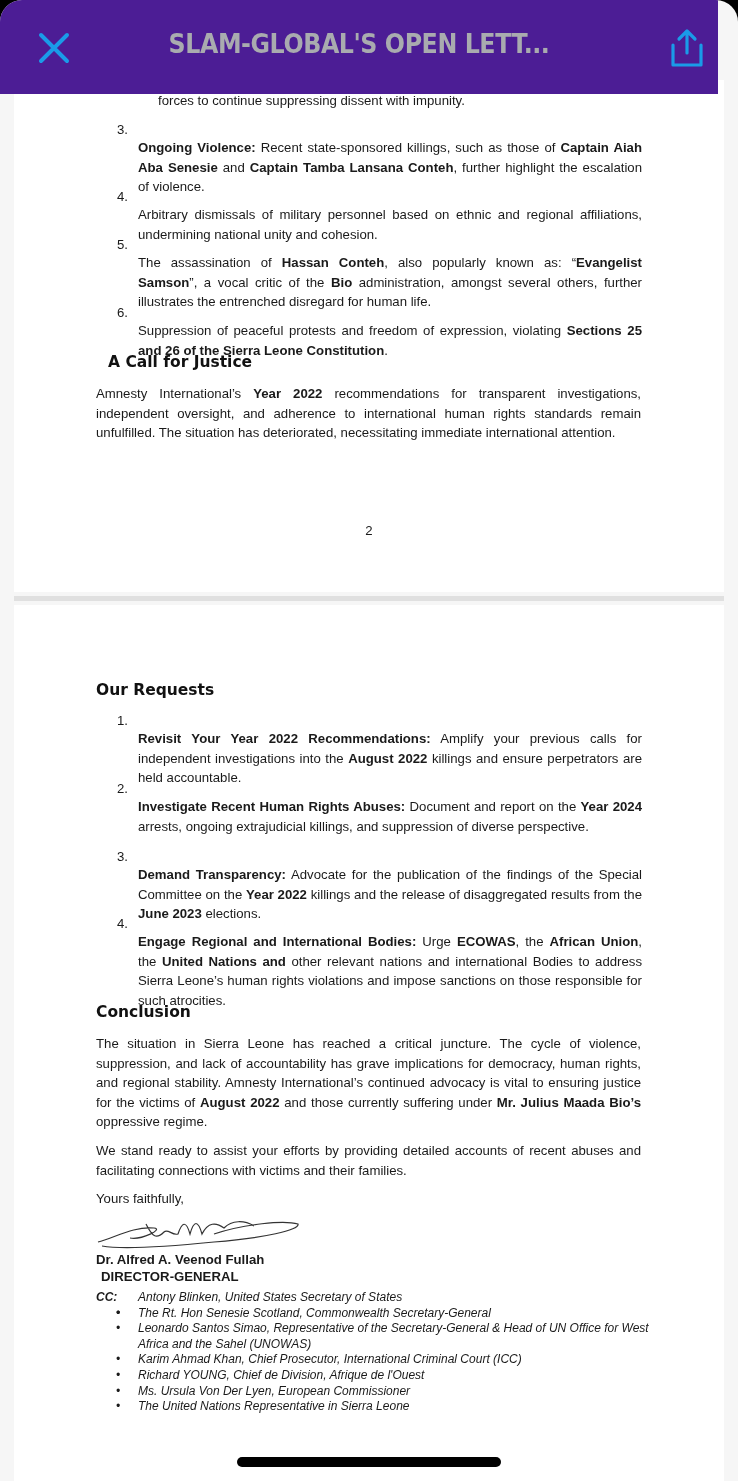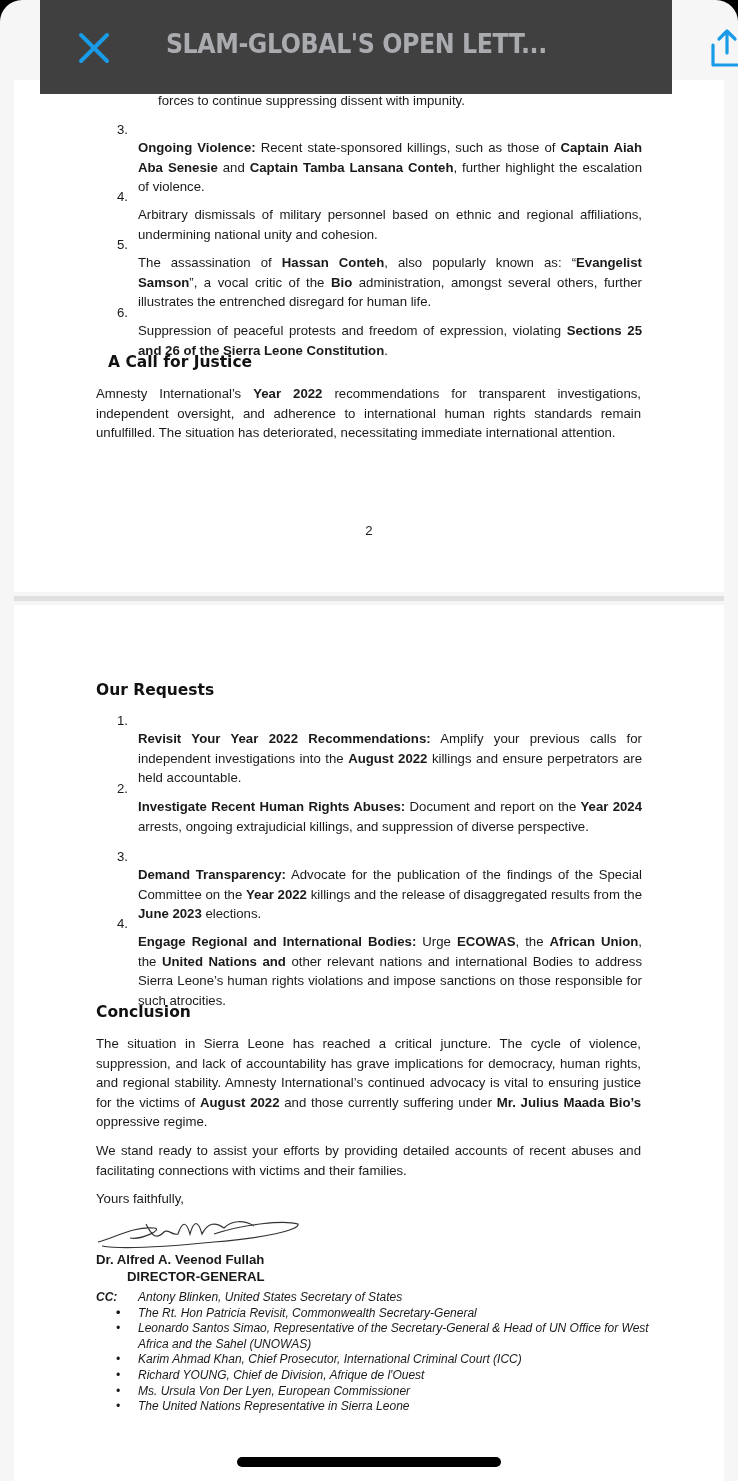--- a/index.html
+++ b/index.html
@@ -2,22 +2,22 @@
 <html><head>
 <meta charset="utf-8">
 <style>
   * { box-sizing: border-box; margin: 0; padding: 0; }
   html, body { width: 738px; height: 1481px; background: #000; overflow: hidden; }
   .screen {
     position: relative; width: 738px; height: 1481px;
     background: #f6f6f6; border-radius: 22px 22px 0 0; overflow: hidden;
   }
   .topbar {
-    position: absolute; top: 0; left: 0; width: 632px; height: 94px;
-    background: #404040; z-index: 5; margin-left: 40px;
+    position: absolute; top: 0; left: 0; width: 718px; height: 94px;
+    background: #4c1d95; z-index: 5;
   }
   .close-btn {
     position: absolute; left: 36px; top: 30px; width: 36px; height: 36px;
     cursor: pointer;
   }
   .share-btn {
     position: absolute; left: 668px; top: 27px; width: 38px; height: 42px; cursor: pointer;
   }
   .title {
     position: absolute; left: 100px; right: 100px; top: 28px;
@@ -122,28 +122,28 @@
     <div class="h2" style="top:1003px;">Conclusion</div>
     <div class="para" style="top:1034px;">The situation in Sierra Leone has reached a critical juncture. The cycle of violence, suppression, and lack of accountability has grave implications for democracy, human rights, and regional stability. Amnesty International’s continued advocacy is vital to ensuring justice for the victims of <b>August 2022</b> and those currently suffering under <b>Mr. Julius Maada Bio’s</b> oppressive regime.</div>
     <div class="para" style="top:1141px;">We stand ready to assist your efforts by providing detailed accounts of recent abuses and facilitating connections with victims and their families.</div>
     <div class="abs" style="left:96px; top:1189px;">Yours faithfully,</div>
 
     <svg class="abs" style="left:94px; top:1214px;" width="210" height="38" viewBox="0 0 210 38">
       <path d="M4 28 C20 24, 40 12, 60 14 C70 15, 48 26, 36 24 M52 10 C58 22, 62 26, 70 18 C74 14, 78 22, 84 20 C88 8, 92 6, 96 20 C100 6, 104 6, 108 20 C114 8, 122 8, 130 14 C138 6, 150 6, 160 12 M120 20 C150 10, 190 6, 204 10 C206 16, 170 24, 120 28 C80 32, 30 36, 8 32" stroke="#333" stroke-width="1.2" fill="none"></path>
     </svg>
 
     <div class="abs" style="left:96px; top:1250px; font-weight:bold;text-align:right;">Dr. Alfred A. Veenod Fullah</div>
-    <div class="abs" style="left:111px; top:1267px; font-weight:bold;padding-left:16px;">DIRECTOR-GENERAL</div>
+    <div class="abs" style="left:85px; top:1267px; font-weight:bold;padding-left:16px;">DIRECTOR-GENERAL</div>
 
     <div class="cc" style="top:1290px;">
       <span class="lbl">CC:</span>
       <div style="padding-left:42px;">Antony Blinken, United States Secretary of States</div>
       <ul>
         <li><span class="bullet">•</span></li>
-        <li><span class="bullet">•</span><span>The Rt. Hon Patricia Revisit, Commonwealth Secretary-General</span></li>
+        <li><span class="bullet">•</span><span>The Rt. Hon Senesie Scotland, Commonwealth Secretary-General</span></li>
         <li><span class="bullet">•</span><span>Leonardo Santos Simao, Representative of the Secretary-General &amp; Head of UN Office for West Africa and the Sahel (UNOWAS)</span></li>
         <li><span class="bullet">•</span><span>Karim Ahmad Khan, Chief Prosecutor, International Criminal Court (ICC)</span></li>
         <li><span class="bullet">•</span><span>Richard YOUNG, Chief de Division, Afrique de l'Ouest</span></li>
         <li><span class="bullet">•</span><span>Ms. Ursula Von Der Lyen, European Commissioner</span></li>
         <li><span class="bullet">•</span><span>The United Nations Representative in Sierra Leone</span></li>
       </ul>
     </div>
   </div>
 
   <div class="homebar"></div>

